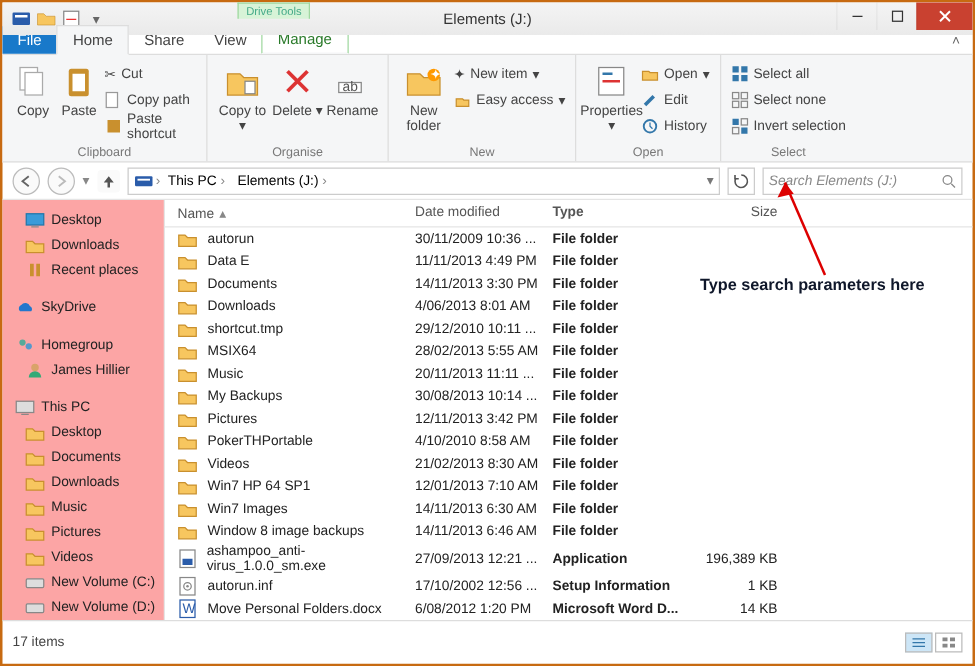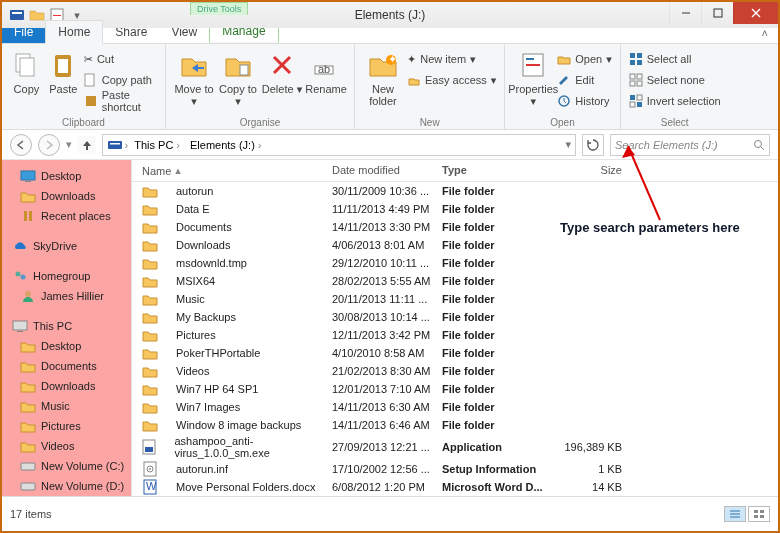--- a/index.html
+++ b/index.html
@@ -54,21 +54,21 @@
   .side-ico { width:16px;height:16px;display:inline-flex;align-items:center;justify-content:center;}
   
   .listpane { flex:1; display:flex; flex-direction:column; min-width:0;}
   .listhdr { display:flex; border-bottom:1px solid #e5e5e5; color:#555; padding:4px 0;}
   .col-name{width:200px; padding-left:10px; display:flex; align-items:center; gap:4px;}
   .col-date{width:110px;}
   .col-type{width:110px;font-weight:bold;}
   .col-size{width:80px; text-align:right; padding-right:10px;}
   .listbody { flex:1; overflow-y:auto; overflow-x:hidden;}
   .frow { display:flex; padding:1px 0; align-items:center; color:#222;}
-  .frow .col-name{display:flex;align-items:center;gap:18px;}
+  .frow .col-name{display:flex;align-items:center;gap:8px;}
   .fico { width:16px;height:16px;display:inline-flex;align-items:center;justify-content:center;}
   
   
   .statusbar { height:22px; border-top:1px solid #ddd; display:flex; align-items:center; padding:17px 8px; color:#444; gap:8px;}
   .statusbar .viewbtns { margin-left:auto; display:flex; gap:2px;}
   .vb { width:22px;height:16px;border:1px solid #bbb; display:flex; align-items:center; justify-content:center;}
   .vb.act{background:#cde6f7;}
   
   
   .annot { position:absolute; color:#0f172a; font-weight:bold; font-size:13px; pointer-events:none;}
@@ -177,29 +177,20 @@
                 </svg>
               </span>
               <span>Paste shortcut</span>
             </div>
         </div>
       </div>
       <div class="rgroup-label">Clipboard</div>
     </div>
     <div class="rgroup">
       <div class="row">
-        <div class="bigbtn">
-            <span class="ico">
-              <svg width="28" height="28">
-                <path d="M2 8h10l3 3h11v14H2z" fill="#f7c65f" stroke="#c9902e"></path>
-                <path d="M12 17l6-4v3h6v2h-6v3z" fill="#3a7bd5"></path>
-              </svg>
-            </span>
-            <span class="cap"><span>Move to</span> ▾</span>
-          </div>
         <div class="bigbtn">
             <span class="ico">
               <svg width="28" height="28">
                 <path d="M2 8h10l3 3h11v14H2z" fill="#f7c65f" stroke="#c9902e"></path>
                 <rect x="16" y="14" width="8" height="10" fill="#fff" stroke="#888"></rect>
               </svg>
             </span>
             <span class="cap"><span>Copy to</span> ▾</span>
           </div>
         <div class="bigbtn">
@@ -581,21 +572,21 @@
             <div class="col-type">File folder</div>
             <div class="col-size"></div>
           </div>
           <div class="frow">
             <div class="col-name">
               <span class="fico">
                 <svg width="16" height="14">
                   <path d="M1 4h5l2 2h7v7H1z" fill="#f7c65f" stroke="#c9902e"></path>
                 </svg>
               </span>
-              <span>msdownld.tmp</span>
+              <span>shortcut.tmp</span>
             </div>
             <div class="col-date">29/12/2010 10:11 ...</div>
             <div class="col-type">File folder</div>
             <div class="col-size"></div>
           </div>
           <div class="frow">
             <div class="col-name">
               <span class="fico">
                 <svg width="16" height="14">
                   <path d="M1 4h5l2 2h7v7H1z" fill="#f7c65f" stroke="#c9902e"></path>

